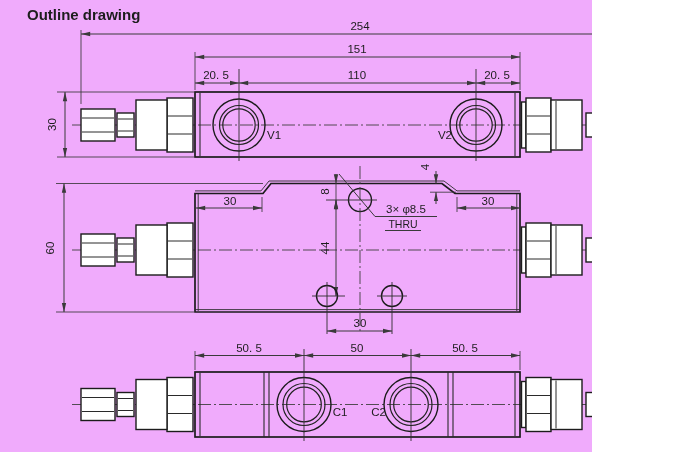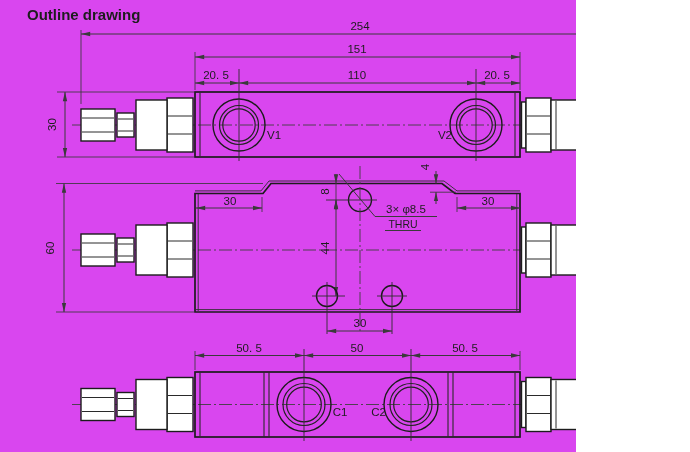--- a/index.html
+++ b/index.html
@@ -1,17 +1,17 @@
 <!DOCTYPE html>
 <html><head>
 <meta charset="utf-8">
 <style>
   html,body{margin:0;padding:0;background:#ffffff;}
-  #canvas{position:relative;width:576px;height:452px;background:#d946ef;overflow:hidden;
-          font-family:"Liberation Sans", sans-serif;}
+  #canvas{position:relative;width:576px;height:452px;background:#f0abfc;overflow:hidden;
+          font-family:"Liberation Sans", sans-serif;padding-left:16px;}
   svg{position:absolute;left:0;top:0;}
   text{fill:#1d1d1d;font-family:"Liberation Sans", sans-serif;}
   .dimtxt{font-size:11.5px;}
   .porttxt{font-size:11.5px;}
   .notetxt{font-size:11.5px;}
   .thrutxt{font-size:10.5px;}
   .titletxt{font-size:15px;font-weight:bold;}
   .outline{stroke:#1c1c1c;stroke-width:1.7;fill:none;}
   .part{stroke:#1c1c1c;stroke-width:1.4;fill:#ffffff;}
   .detail{stroke:#2a2a2a;stroke-width:1.0;fill:none;}

